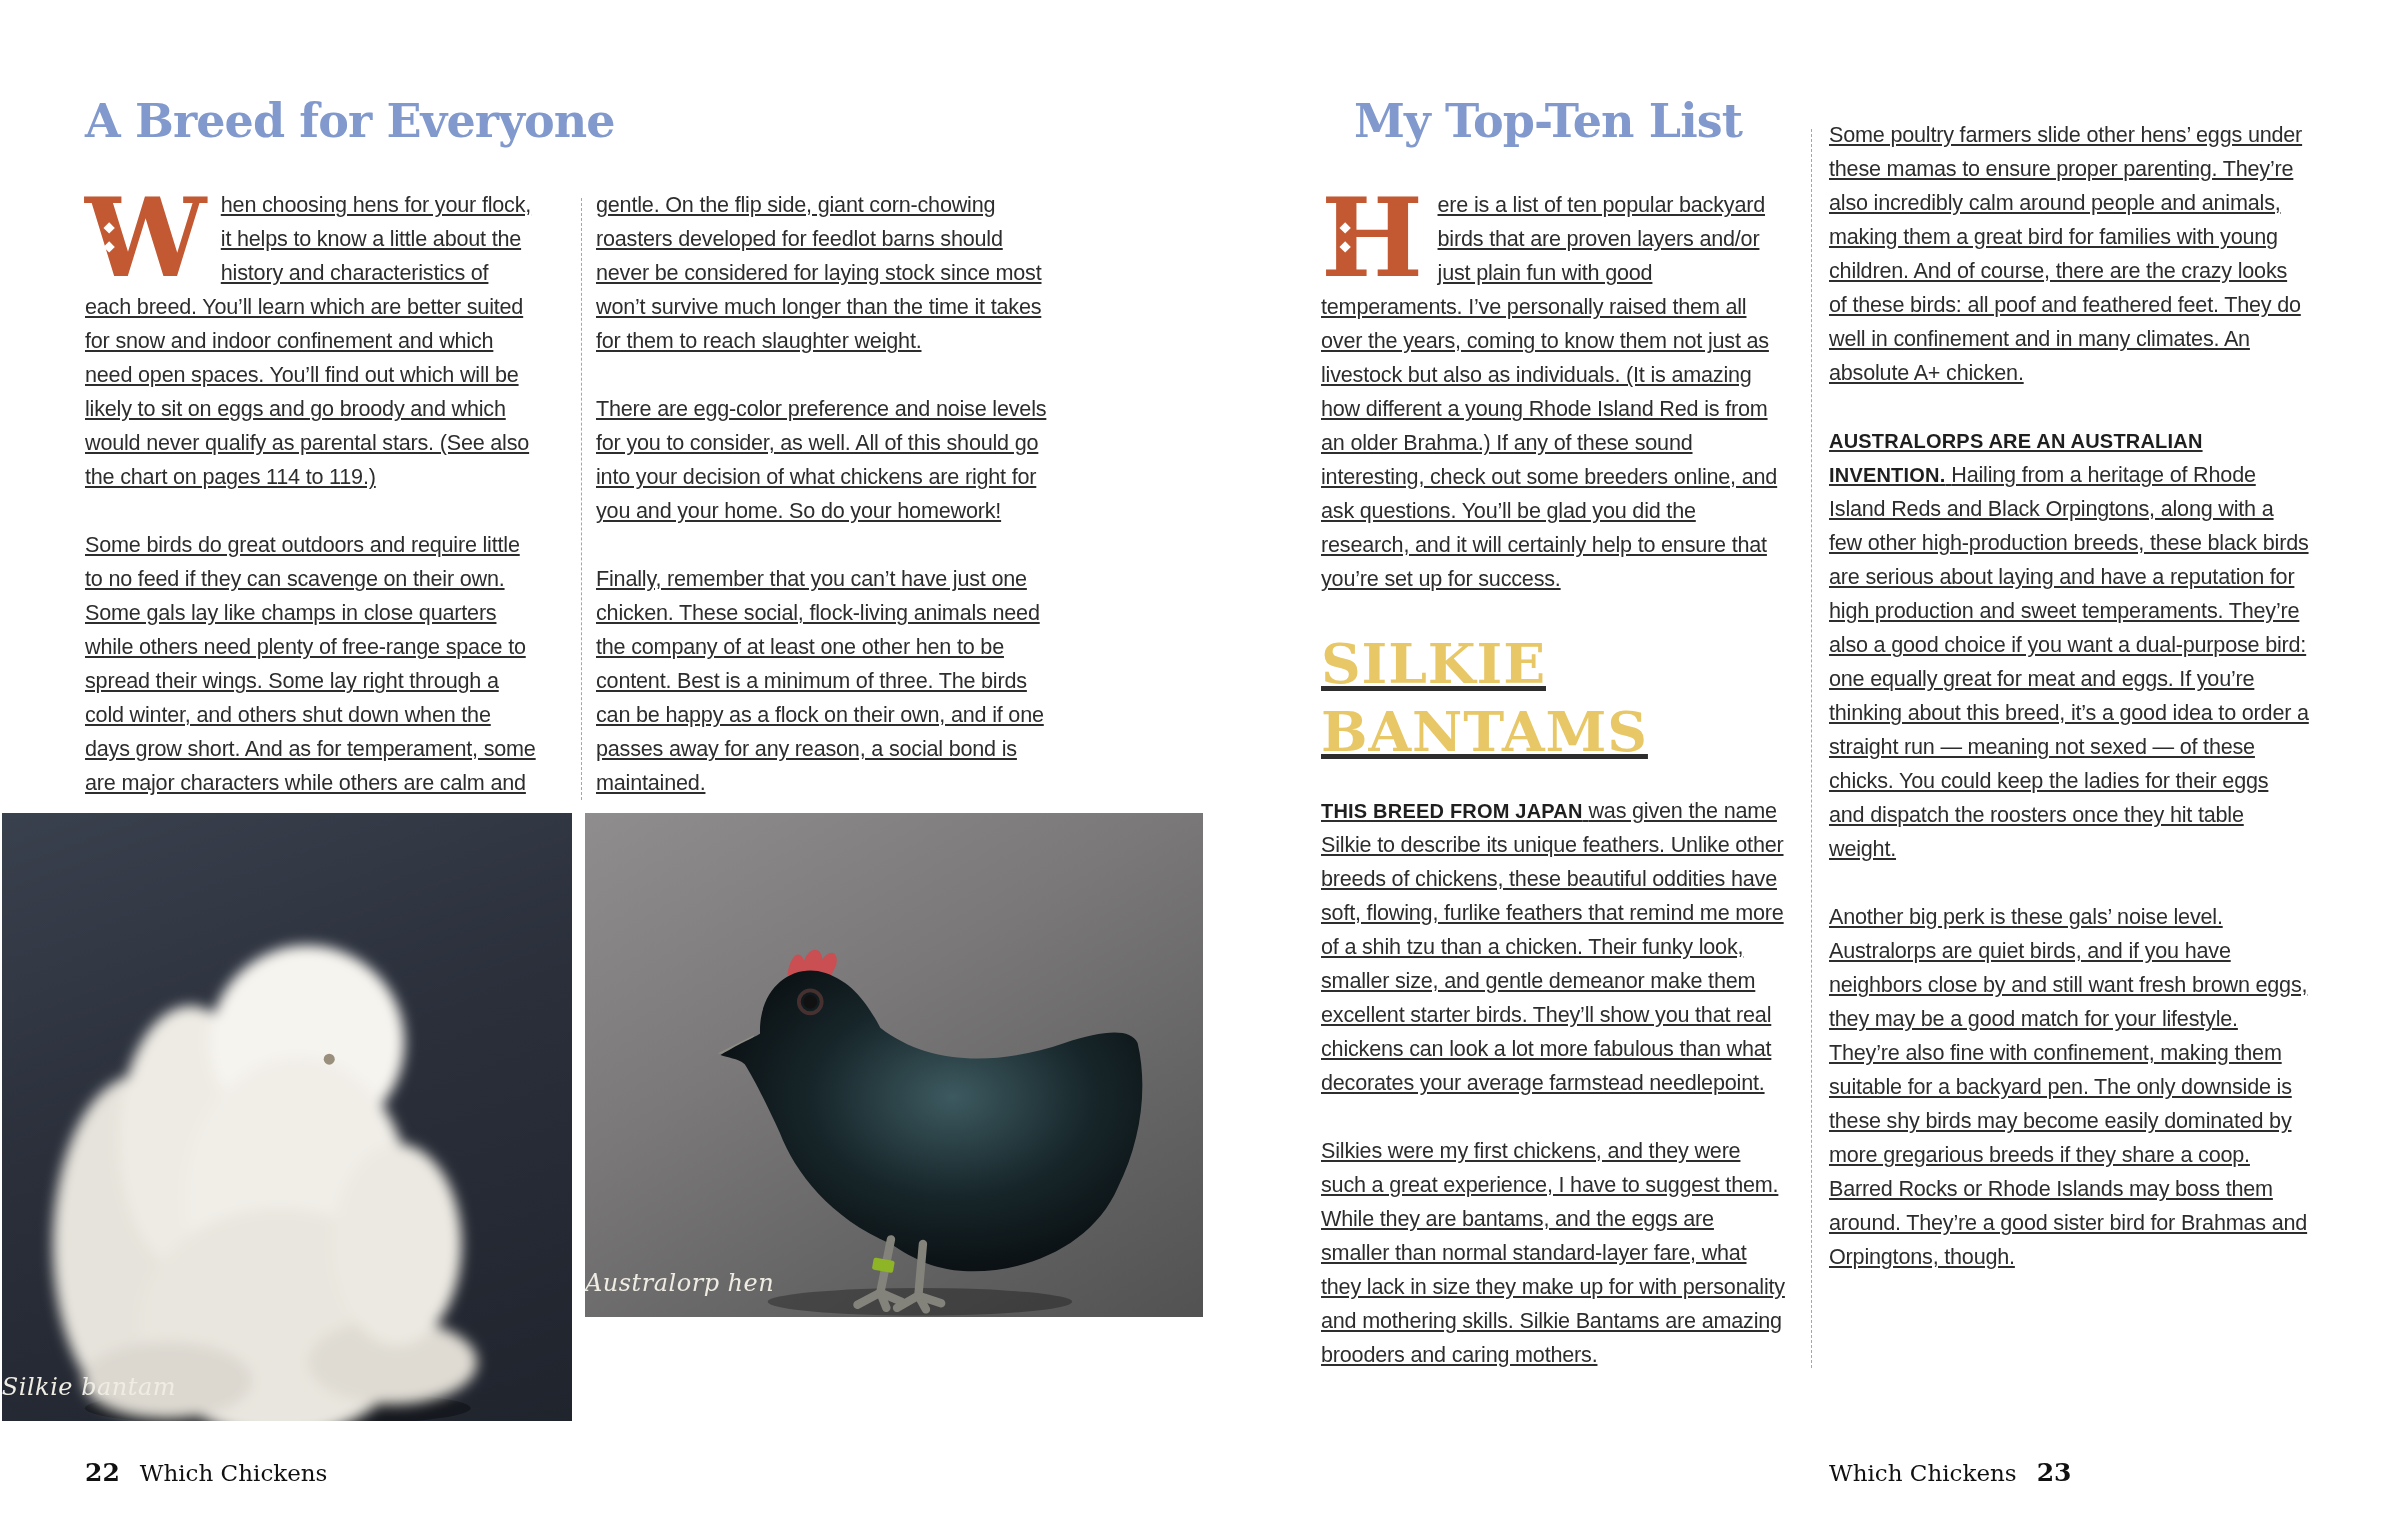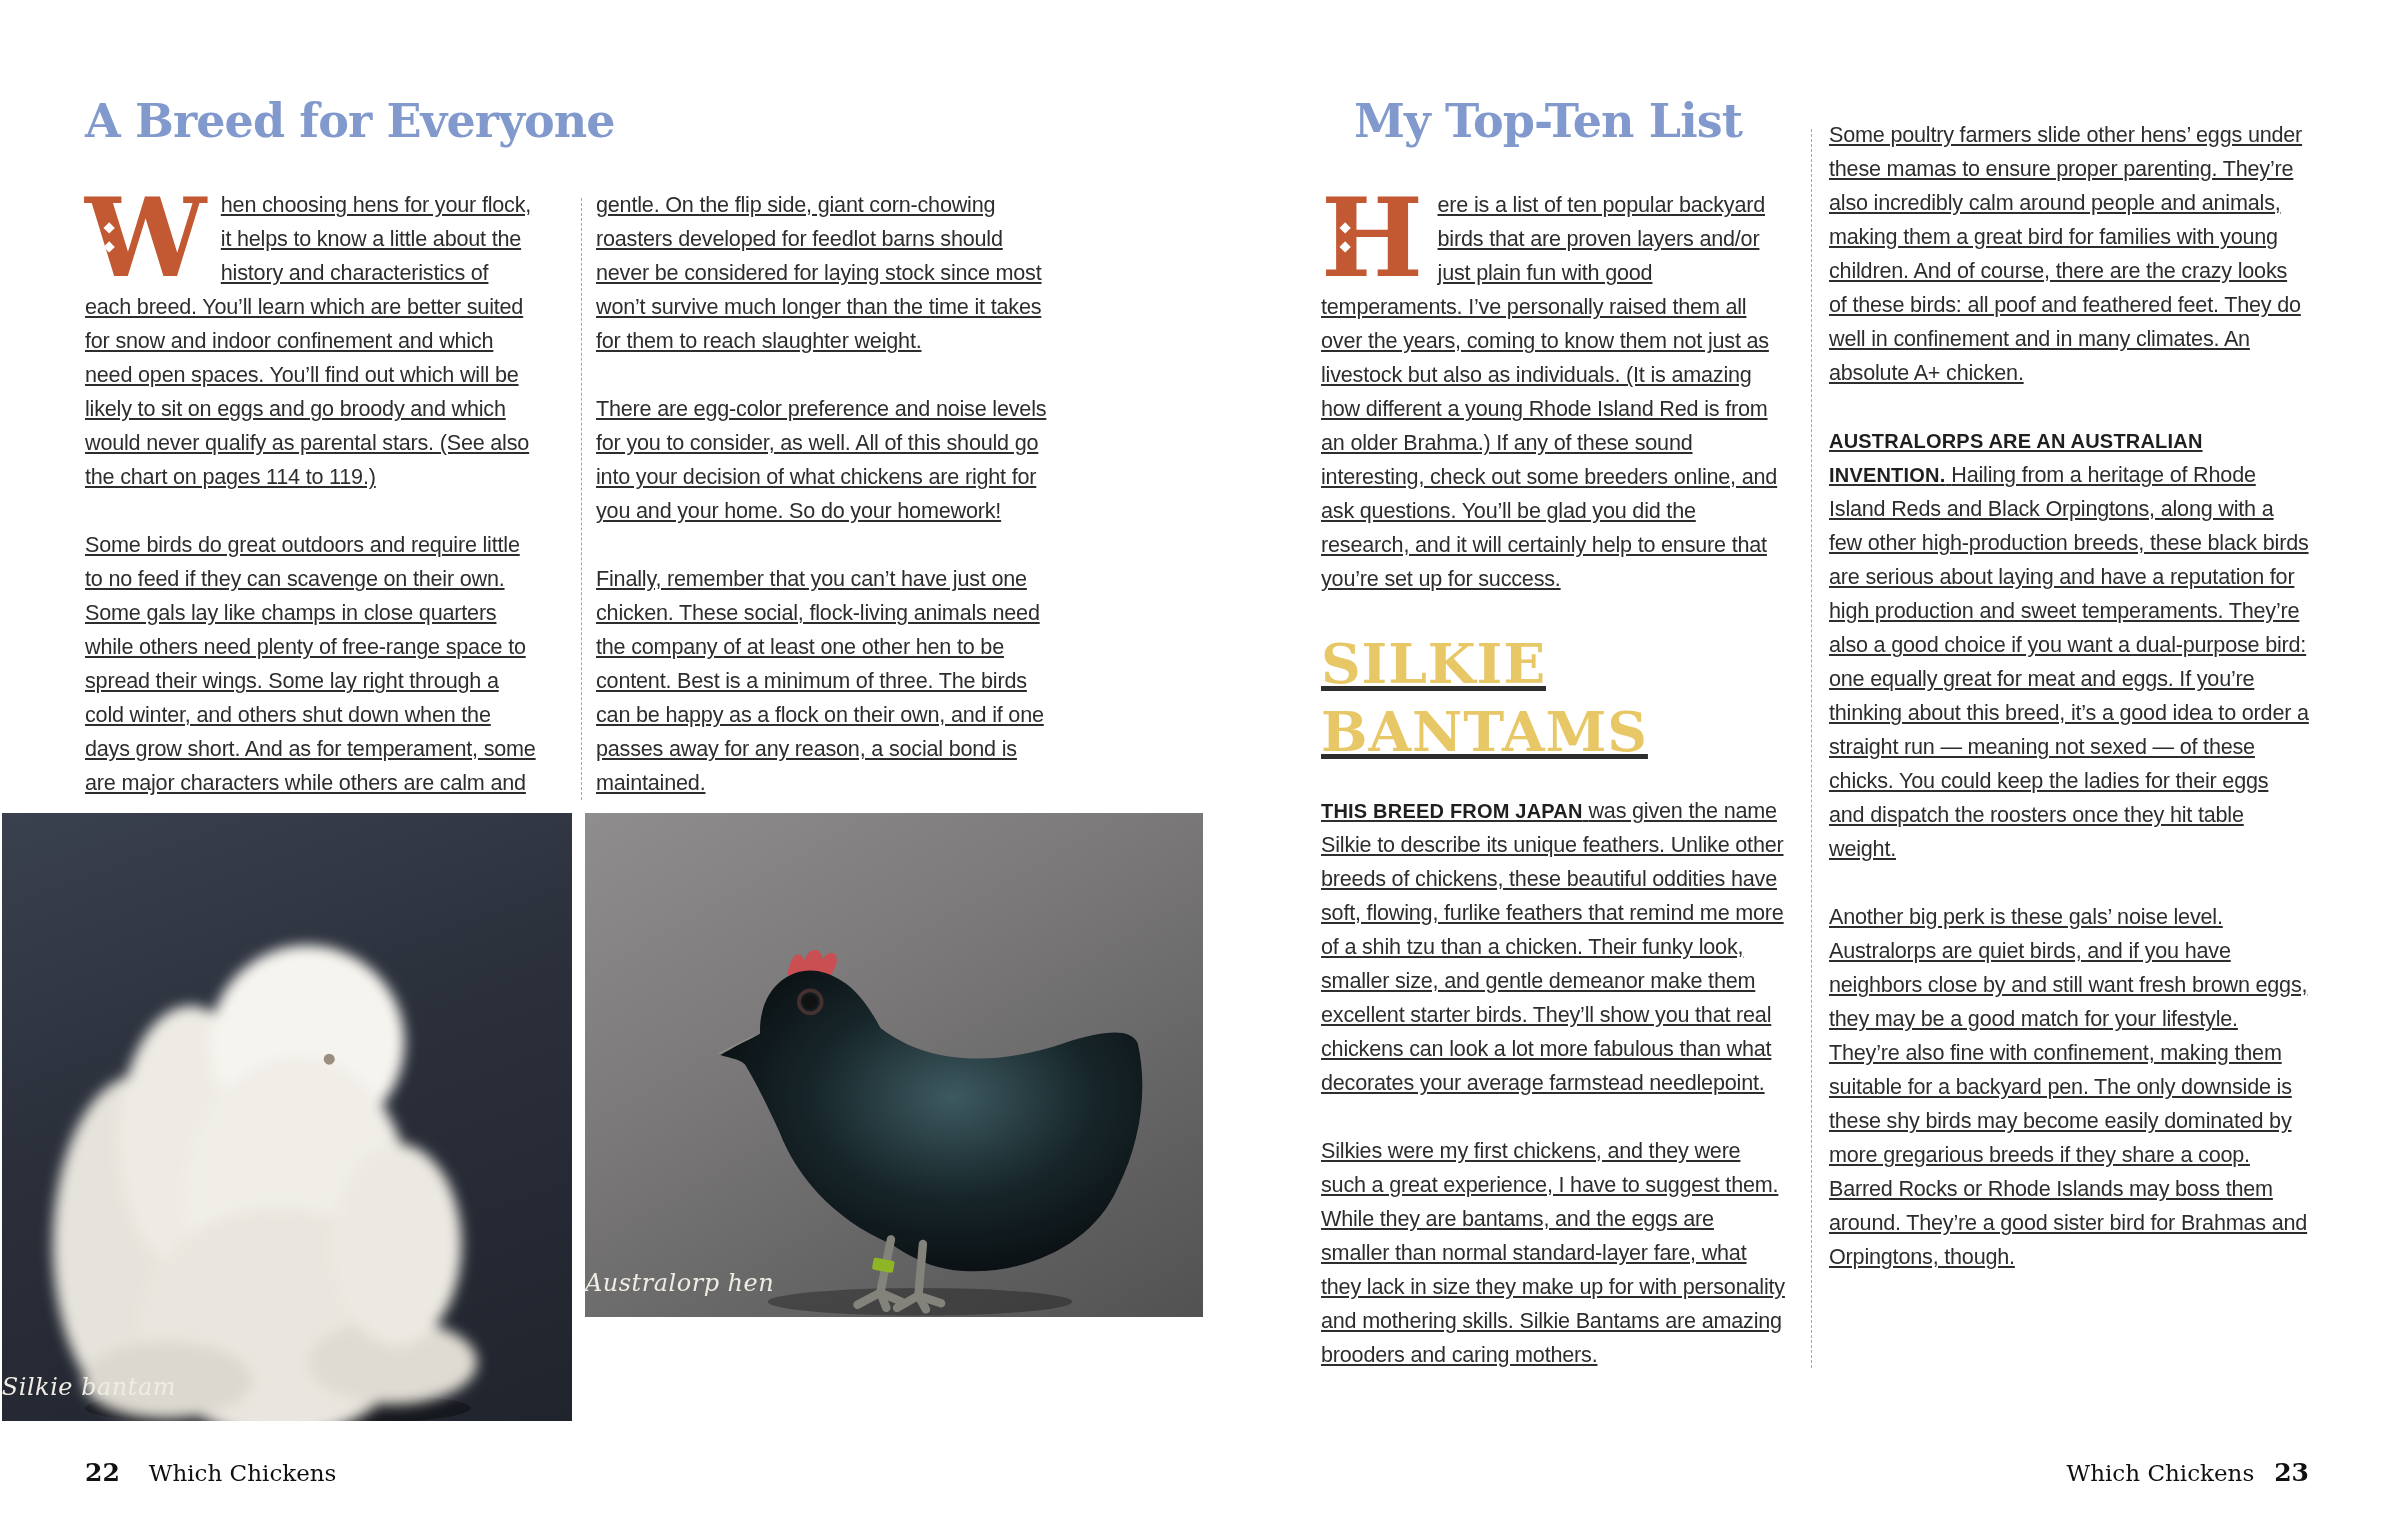--- a/index.html
+++ b/index.html
@@ -79,23 +79,23 @@
     font-family:"DejaVu Serif",serif;font-style:italic;
     font-size:24px;letter-spacing:0.5px;color:#efece4;
   }
 
   
   .footer{
     position:absolute;top:1458px;
     font-family:"DejaVu Serif",serif;font-size:23px;color:#101010;
   }
   #footer-left{left:85px;}
-  #footer-right{left:1829px;width:480px;text-align:right;}
+  #footer-right{left:1829px;width:480px;}
   .pagenum{font-weight:700;font-size:25px;}
-  #footer-left .pagenum{margin-right:29px;}
+  #footer-left .pagenum{margin-right:20px;}
   #footer-right .pagenum{margin-left:20px;}
 </style>
 </head>
 <body>
 
 <div class="spread">
 
   <h1 class="page-head" id="head-left">A Breed for Everyone</h1>
 
   <div class="col" id="col1">

